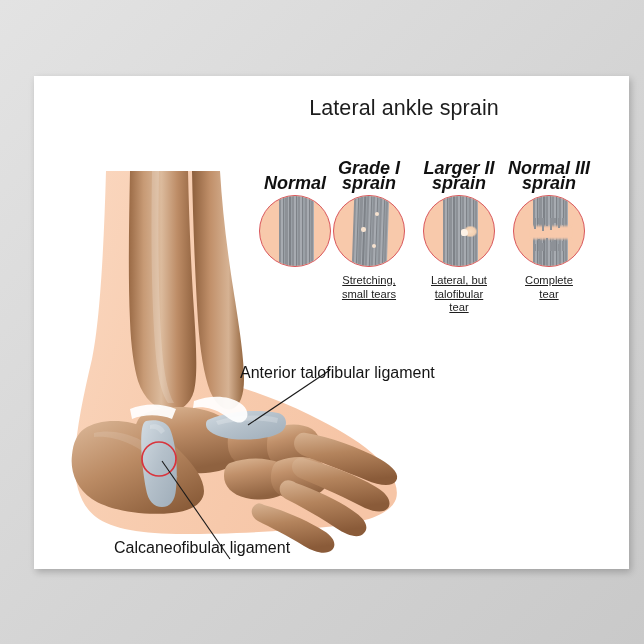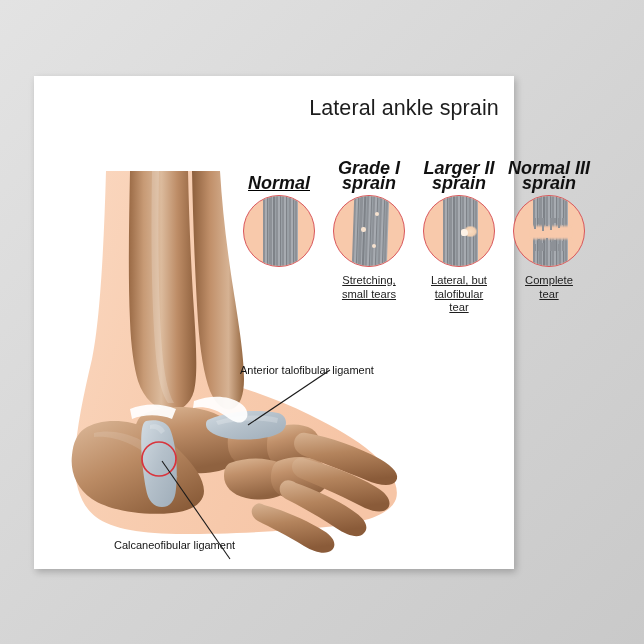--- a/index.html
+++ b/index.html
@@ -17,24 +17,25 @@
     width: 644px;
     height: 644px;
     background: linear-gradient(135deg, #e3e3e3 0%, #d4d4d4 55%, #c9c9c9 100%);
   }
 
   
   #poster {
     position: absolute;
     left: 34px;
     top: 76px;
-    width: 480px;
+    width: 563px;
     height: 493px;
     background: #ffffff;
     box-shadow: 2px 3px 7px rgba(0,0,0,0.22);
+    padding-left: 32px;
   }
 
   
   #title {
     position: absolute;
     left: 170px;
     top: 20px;
     width: 400px;
     text-align: center;
     font-size: 21.5px;
@@ -171,39 +172,39 @@
     position: absolute;
     left: 0px;
     top: 95px;
     width: 400px;
     height: 398px;
   }
 
   
   .callout {
     position: absolute;
-    font-size: 11px;
+    font-size: 16px;
     color: #141414;
     white-space: nowrap;
   }
   #label-atfl { left: 206px; top: 288px; }
   #label-cfl  { left: 80px;  top: 463px; }
 </style>
 </head>
 <body>
 
 <div id="stage">
 
   <div id="poster">
 
     <div id="title">Lateral ankle sprain</div>
 
     <div id="grades">
 
-      <div class="grade-col" style="left:0px;text-decoration:underline;">
+      <div class="grade-col" style="left:16px;">
         <div class="grade-head">
           <span></span>
           <span>Normal</span>
         </div>
         <div class="circle-wrap">
           <div class="circle">
             <div class="fibers"></div>
           </div>
         </div>
         <div class="grade-cap">

